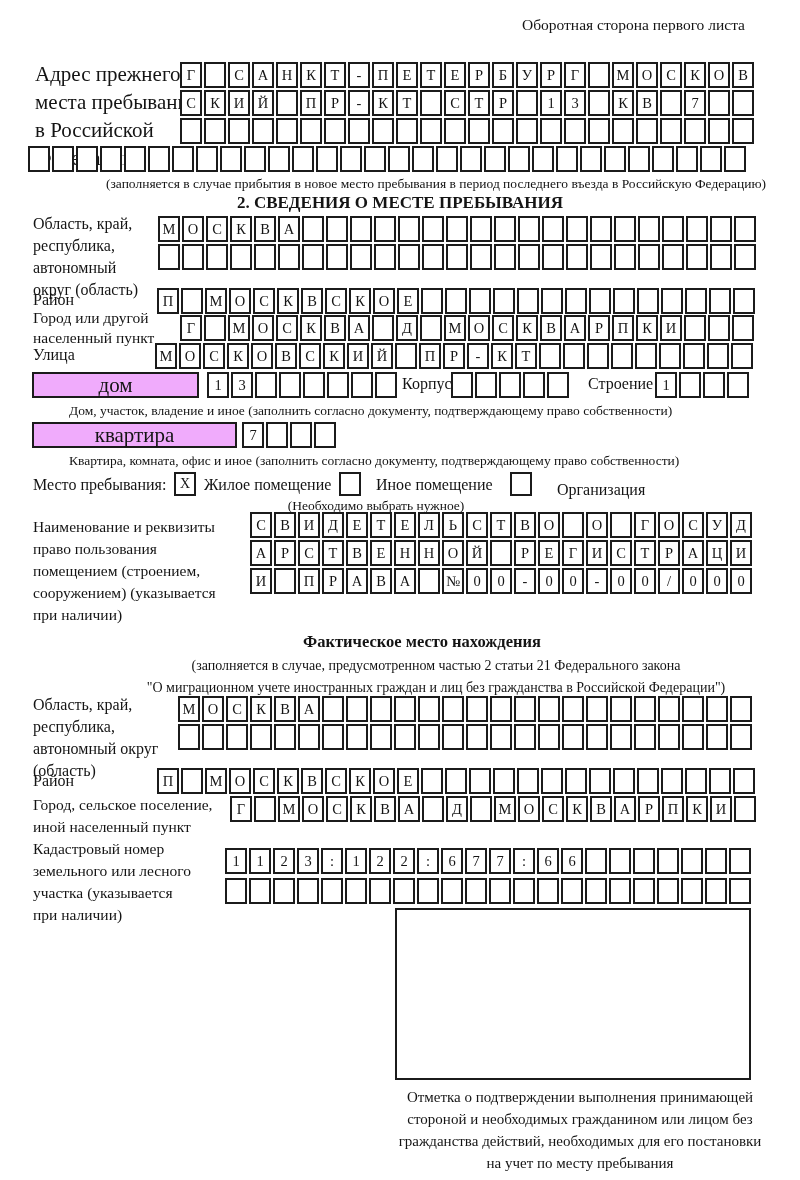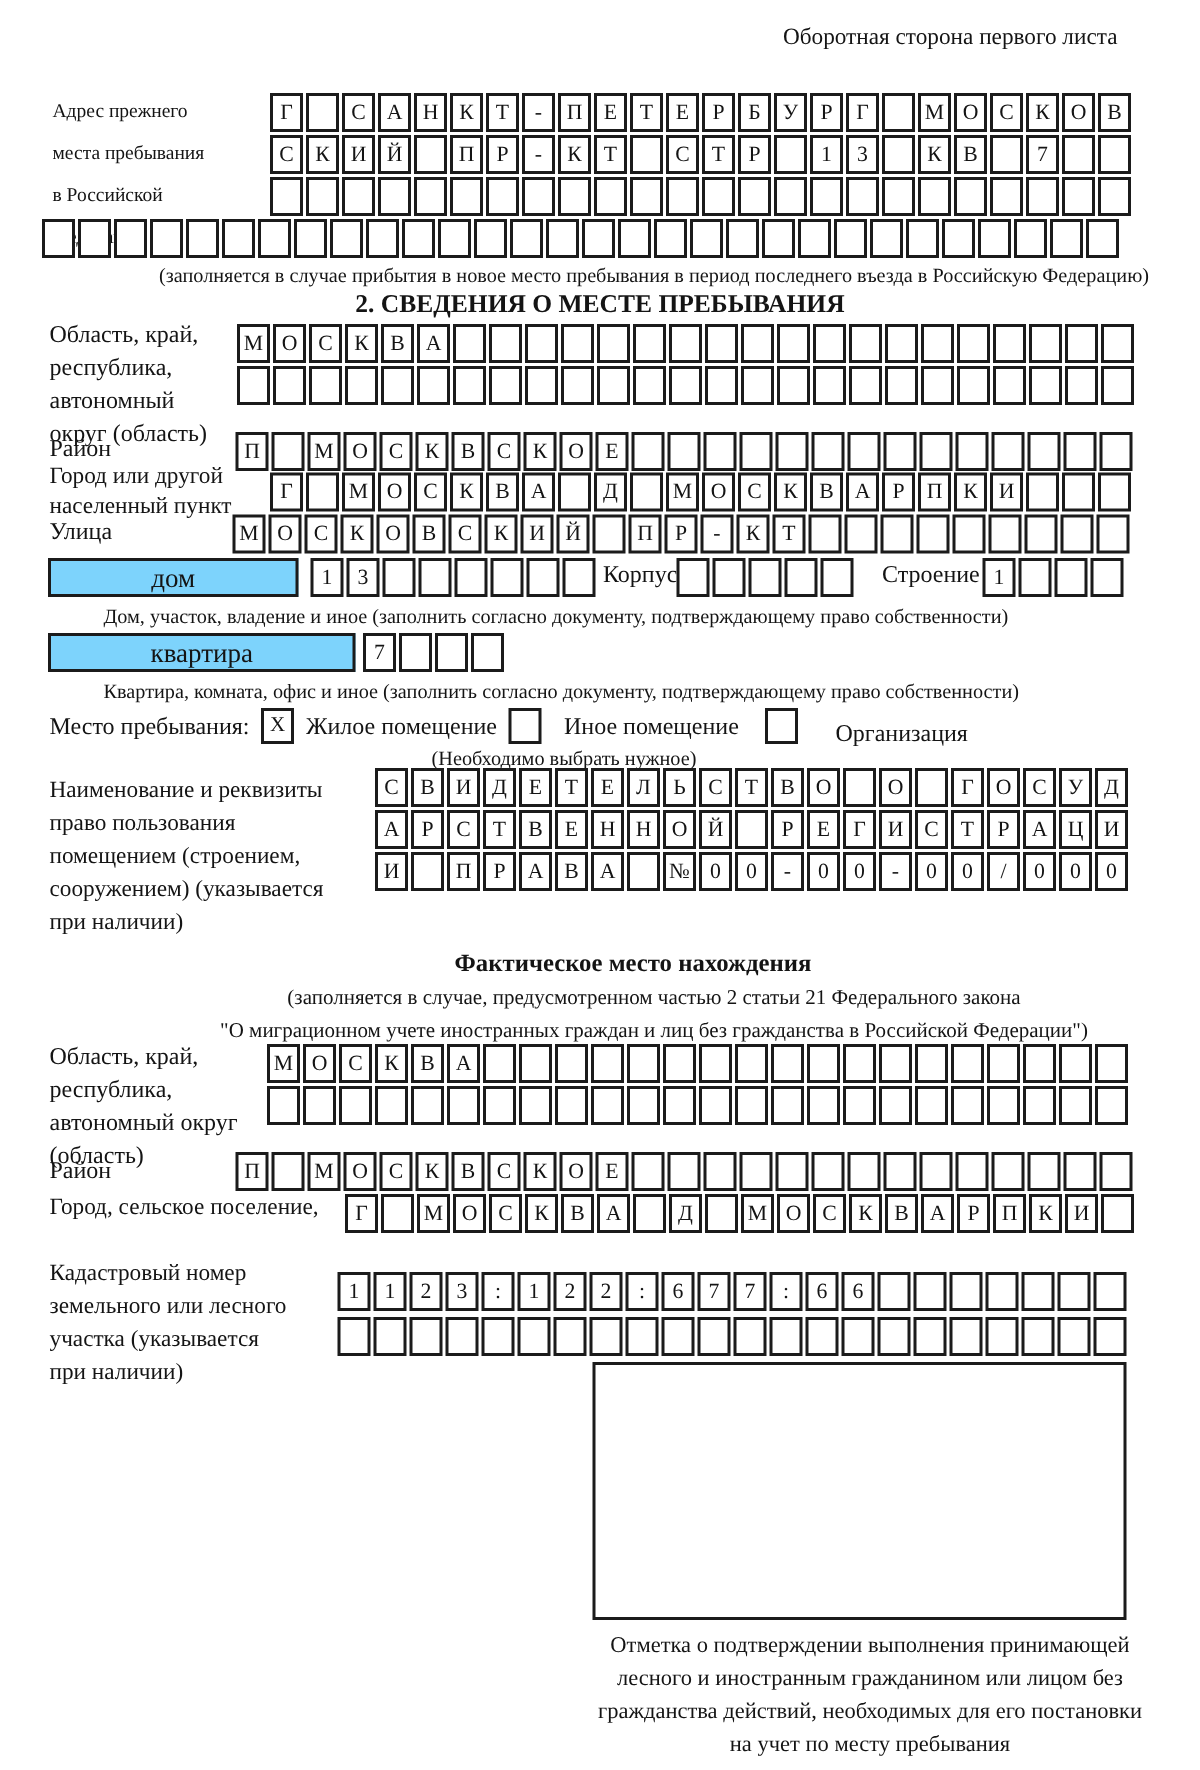--- a/index.html
+++ b/index.html
@@ -7,29 +7,29 @@
     width:800px;height:1180px;position:relative;
     font-family:"Liberation Serif","DejaVu Serif",serif;
     color:#141414;
   }
   .cells{position:absolute;display:flex;}
   .cell{
     width:18px;height:22px;border:2px solid #1b1b1b;margin-right:2px;
     display:flex;align-items:center;justify-content:center;
     font-size:14.5px;line-height:1;background:#fff;flex:0 0 auto;
   }
-  .lbl{position:absolute;font-size:13px;line-height:28px;white-space:nowrap;}
+  .lbl{position:absolute;font-size:21px;line-height:28px;white-space:nowrap;}
   .lbl.small{font-size:16px;line-height:22px;}
   .lbl.city2{font-size:15.5px;line-height:20px;}
   .note{position:absolute;font-size:13.5px;line-height:18px;white-space:nowrap;margin-left:36px;}
   .note.center{width:800px;left:0;text-align:center;white-space:normal;}
   .title{position:absolute;left:0;width:800px;text-align:center;font-weight:bold;font-size:17px;}
   .typebox{
-    position:absolute;height:22px;border:2px solid #1b1b1b;background:#7dd3fc;
-    display:flex;align-items:center;justify-content:center;font-size:18px;
+    position:absolute;height:22px;border:2px solid #1b1b1b;background:#f0abfc;
+    display:flex;align-items:center;justify-content:center;font-size:21px;
   }
   .chk{
     position:absolute;width:18px;height:20px;border:2px solid #1b1b1b;background:#fff;
     display:flex;align-items:center;justify-content:center;font-size:14px;
   }
   .inline-lbl{position:absolute;font-size:16px;line-height:24px;white-space:nowrap;}
   .stampbox{position:absolute;border:2px solid #1b1b1b;background:#fff;}
   .caption{position:absolute;text-align:center;font-size:15px;line-height:22px;}
   .hdr{position:absolute;font-size:15.5px;text-align:right;}
 </style>
@@ -518,20 +518,21 @@
     <div class="cell"></div>
     <div class="cell"></div>
     <div class="cell"></div>
     <div class="cell"></div>
     <div class="cell"></div>
     <div class="cell"></div>
   </div>
 
 <div class="lbl city2" style="left:33px;top:794px;line-height:22px;">
     <div>Город, сельское поселение,</div>
+    <div>иной населенный пункт</div>
   </div>
 <div class="cells" style="left:230px;top:796px;">
     <div class="cell">Г</div>
     <div class="cell"></div>
     <div class="cell">М</div>
     <div class="cell">О</div>
     <div class="cell">С</div>
     <div class="cell">К</div>
     <div class="cell">В</div>
     <div class="cell">А</div>
@@ -602,16 +603,16 @@
     <div class="cell"></div>
     <div class="cell"></div>
     <div class="cell"></div>
     <div class="cell"></div>
     <div class="cell"></div>
   </div>
 
 <div class="stampbox" style="left:395px;top:908px;width:352px;height:168px;"></div>
 <div class="caption" style="left:360px;top:1086px;width:440px;">
     <div>Отметка о подтверждении выполнения принимающей</div>
-    <div>лесного и иностранным гражданином или лицом без</div>
+    <div>стороной и необходимых гражданином или лицом без</div>
     <div>гражданства действий, необходимых для его постановки</div>
     <div>на учет по месту пребывания</div>
   </div>
 
 </body></html>

